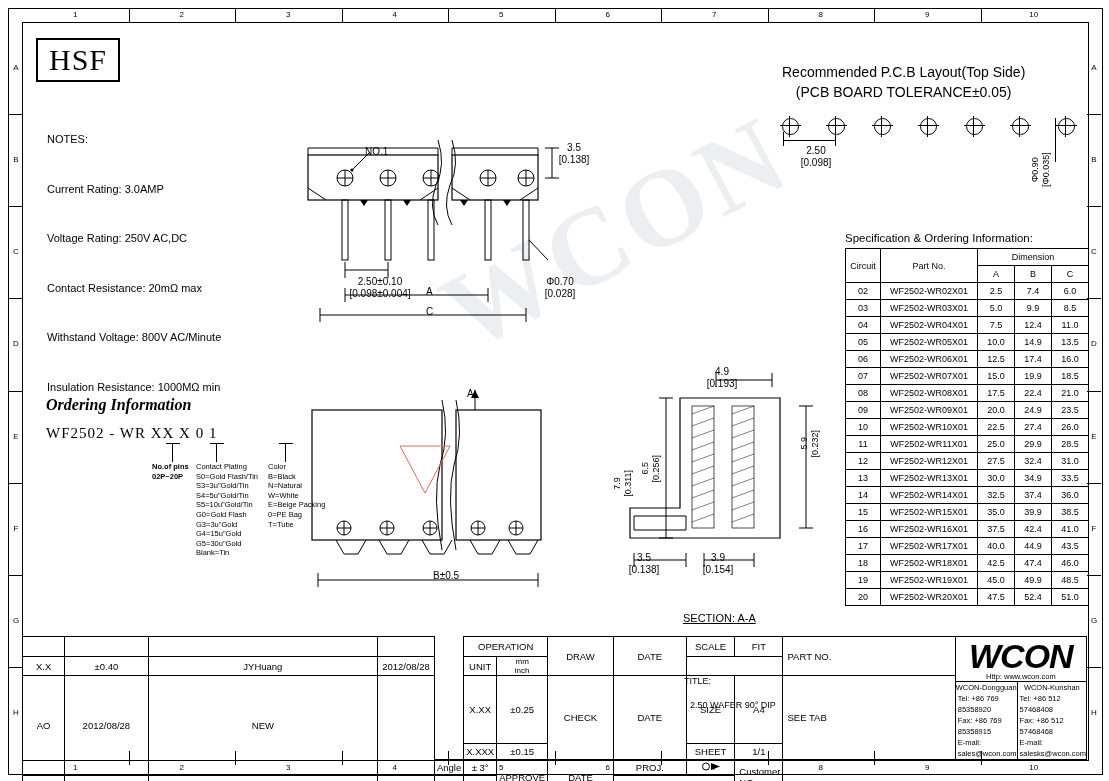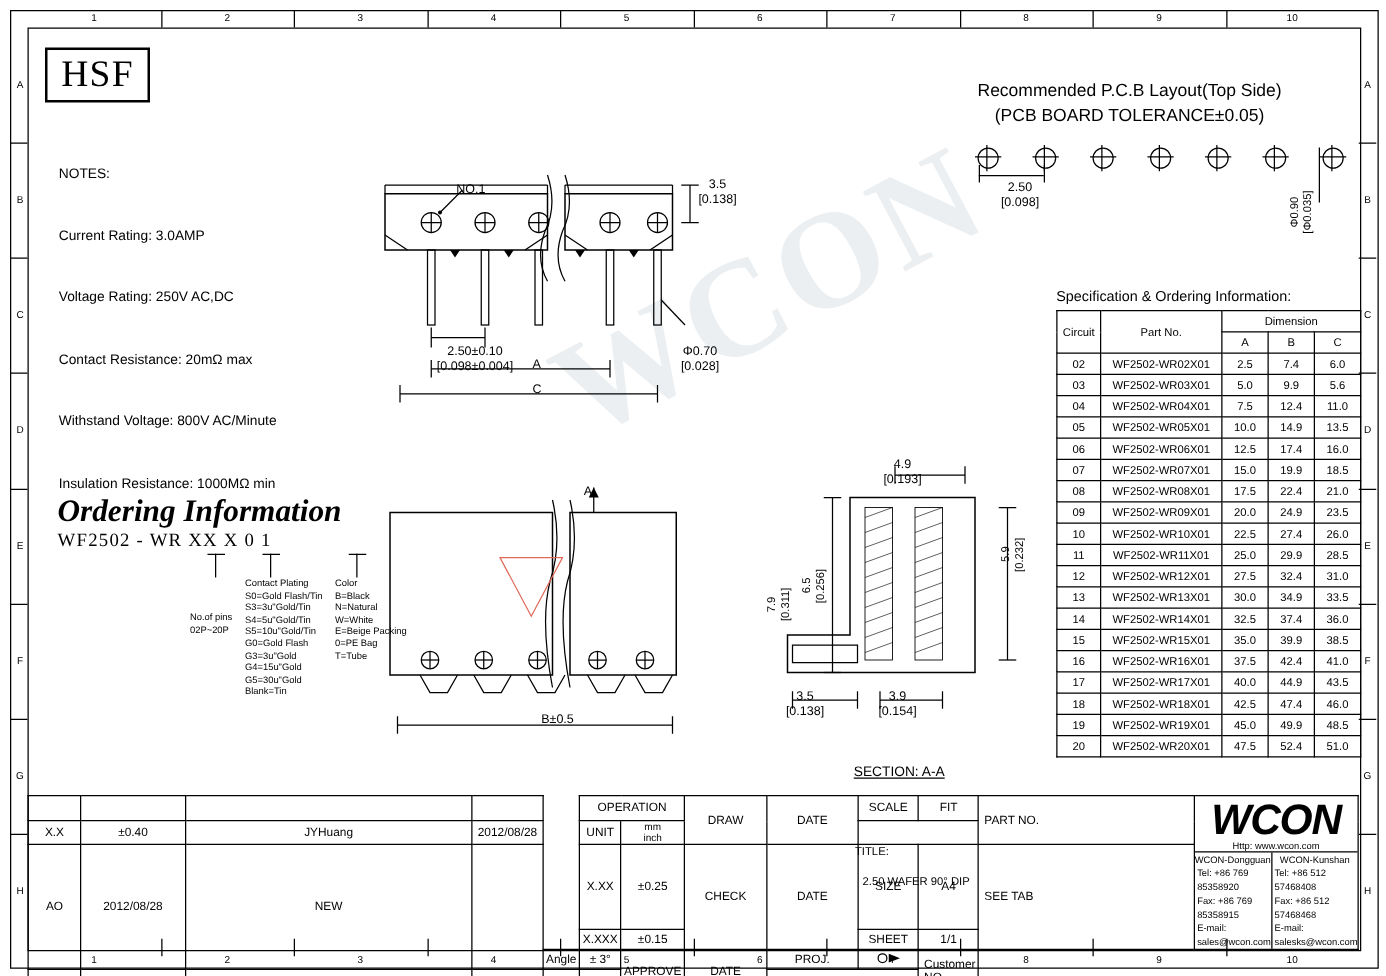--- a/index.html
+++ b/index.html
@@ -14,21 +14,21 @@
   .tick{position:absolute;background:#000;}
   .ruler-lbl{position:absolute;font-size:8px;color:#000;text-align:center;}
   .ruler-lbl-v{position:absolute;font-size:8px;color:#000;text-align:center;}
   
   #hsf{left:36px;top:38px;width:80px;height:40px;border:2px solid #000;display:flex;align-items:center;justify-content:center;}
   #hsf span{font-family:"Liberation Serif",serif;font-size:30px;letter-spacing:1px;}
   
   #notes{left:47px;top:98px;font-size:11px;line-height:16.5px;font-family:"Liberation Sans",sans-serif;white-space:pre;}
   #materials{left:47px;top:235px;font-size:12.5px;line-height:16.5px;white-space:pre;}
   
-  #ord-title{left:46px;top:396px;font-family:"Liberation Serif",serif;font-style:italic;font-weight:bold;font-size:25px;}
+  #ord-title{left:46px;top:396px;font-family:"Liberation Serif",serif;font-style:italic;font-weight:bold;font-size:16px;}
   #ord-code{left:46px;top:425px;font-size:15px;letter-spacing:1px;font-family:"Liberation Serif",serif;}
   .legend-col{position:absolute;font-size:7.5px;line-height:9.6px;white-space:pre;}
   
   #wcon-wm{left:430px;top:170px;font-family:"Liberation Serif",serif;font-size:110px;color:#eceff1;transform:rotate(-28deg);letter-spacing:4px;font-weight:bold;}
   
   #pcb-title{left:782px;top:62px;font-size:14px;line-height:20px;text-align:center;white-space:pre;}
   .pcbhole{position:absolute;width:15px;height:15px;border:1px solid #000;border-radius:50%;}
   .pcbhole:before{content:"";position:absolute;left:6px;top:-3px;width:1px;height:21px;background:#000;}
   .pcbhole:after{content:"";position:absolute;top:6px;left:-3px;height:1px;width:21px;background:#000;}
   
@@ -141,21 +141,21 @@
     <div>NOTES:</div>
     <div>Current Rating: 3.0AMP</div>
     <div>Voltage Rating: 250V AC,DC</div>
     <div>Contact Resistance: 20mΩ max</div>
     <div>Withstand Voltage: 800V AC/Minute</div>
     <div>Insulation Resistance: 1000MΩ min</div>
   </div>
 
   <div class="abs" id="ord-title">Ordering Information</div>
   <div class="abs" id="ord-code">WF2502 - WR        XX           X  0  1</div>
-  <div class="legend-col" style="left:152px;top:489px;">No.of pins
+  <div class="legend-col" style="left:152px;top:462px;font-weight:bold;">No.of pins
 02P~20P</div>
   <div class="legend-col" style="left:196px;top:462px;">Contact Plating
 S0=Gold Flash/Tin
 S3=3u"Gold/Tin
 S4=5u"Gold/Tin
 S5=10u"Gold/Tin
 G0=Gold Flash
 G3=3u"Gold
 G4=15u"Gold
 G5=30u"Gold
@@ -215,21 +215,21 @@
           <td>WF2502-WR02X01</td>
           <td>2.5</td>
           <td>7.4</td>
           <td>6.0</td>
         </tr>
         <tr>
           <td>03</td>
           <td>WF2502-WR03X01</td>
           <td>5.0</td>
           <td>9.9</td>
-          <td>5.6</td>
+          <td>8.5</td>
         </tr>
         <tr>
           <td>04</td>
           <td>WF2502-WR04X01</td>
           <td>7.5</td>
           <td>12.4</td>
           <td>11.0</td>
         </tr>
         <tr>
           <td>05</td>

